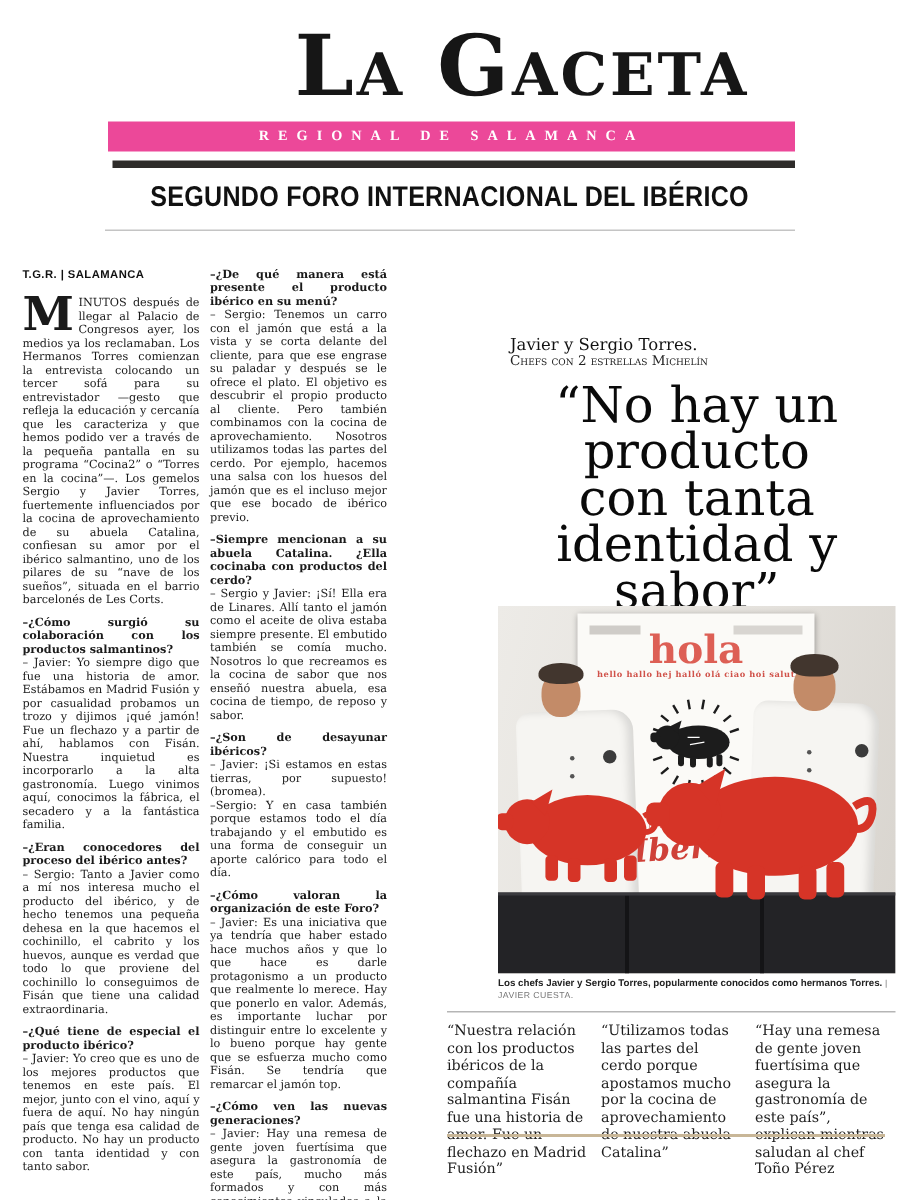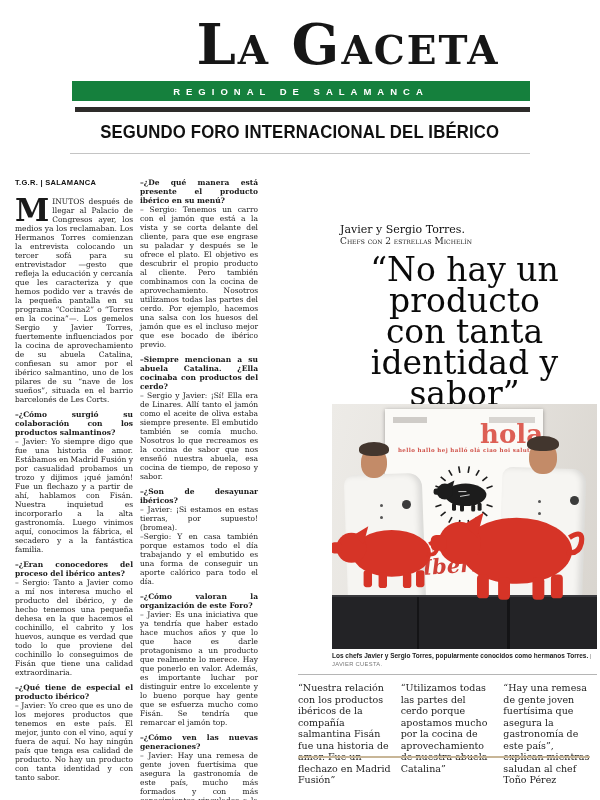--- a/index.html
+++ b/index.html
@@ -4,22 +4,22 @@
 <style>
   html,body{margin:0;padding:0;}
   body{width:600px;height:800px;position:relative;background:#ffffff;overflow:hidden;
        font-family:"DejaVu Serif",serif;color:#1a1a1a;}
   .abs{position:absolute;}
 
   
   .masthead{left:0;top:14px;width:600px;text-align:center;padding-left:48px;}
   .masthead-title{font-family:"DejaVu Serif",serif;font-weight:bold;font-variant:small-caps;
        font-size:56px;line-height:60px;letter-spacing:2px;color:#161616;}
-  .banner{left:72px;top:81px;width:458px;height:20px;background:#15803d;
-       font-family:Liberation Sans, sans-serif;font-weight:bold;font-size:9.5px;
+  .banner{left:72px;top:81px;width:458px;height:20px;background:#ec4899;
+       font-family:Liberation Serif, serif;font-weight:bold;font-size:9.5px;
        color:#fff;letter-spacing:6px;text-align:center;line-height:21px;}
   .rule-thick{left:75px;top:107px;width:455px;height:5px;background:#2e2c2a;}
   .sec-head{left:0;top:121px;width:600px;text-align:center;}
   .sec-head span{display:inline-block;transform:scaleX(.88);transform-origin:center;
        font-family:"Liberation Sans",sans-serif;font-weight:bold;font-size:19px;
        letter-spacing:.2px;color:#111;}
   .rule-thin{left:70px;top:153px;width:460px;height:1px;background:#c4c4c4;}
 
   
   .col{width:118px;font-size:7.5px;line-height:9px;text-align:justify;}
@@ -38,21 +38,21 @@
        font-weight:bold;font-size:17px;line-height:13.5px;color:#111;letter-spacing:-.2px;}
 
   
   .photo{left:332px;top:404px;width:265px;height:245px;overflow:hidden;
        background:linear-gradient(105deg,#edebe7 0%,#e4e1dc 55%,#d8d4ce 100%);}
   .poster{position:absolute;left:53px;top:5px;width:158px;height:201px;background:#fbfaf7;
        box-shadow:0 1px 4px rgba(0,0,0,.35);text-align:center;}
   .poster .logo-strip-l{position:absolute;left:8px;top:8px;width:34px;height:6px;background:#cfccc8;}
   .poster .logo-strip-r{position:absolute;right:8px;top:8px;width:46px;height:6px;background:#d8d5d1;}
   .hola{margin-top:12px;font-family:"DejaVu Serif",serif;font-weight:bold;font-size:26px;
-       line-height:26px;color:#dd5f55;text-align:right;}
+       line-height:26px;color:#dd5f55;}
   .langs{font-size:5.5px;line-height:7px;color:#d0524a;font-weight:bold;letter-spacing:.4px;}
   .emblem{margin-top:4px;}
   .foro-row{margin-top:2px;font-family:"Liberation Sans",sans-serif;font-weight:bold;
        font-size:12px;line-height:12px;color:#222;}
   .foro-sq{display:inline-block;width:9px;height:9px;background:#1c1c1c;position:relative;vertical-align:-1px;margin-right:2px;}
   .foro-sq::after{content:"";position:absolute;left:2px;top:2px;width:4px;height:4px;background:#d0352a;}
   .foro-sub{font-family:"Liberation Sans",sans-serif;font-size:4.5px;letter-spacing:1px;color:#d0524a;line-height:6px;}
   .iberico{font-family:"DejaVu Serif",serif;font-style:italic;font-weight:bold;font-size:21px;
        line-height:22px;color:#cf4038;transform:rotate(-4deg);}
   .poster .foot-strip{position:absolute;left:49px;bottom:6px;width:60px;height:3px;background:#c9c6c2;}

